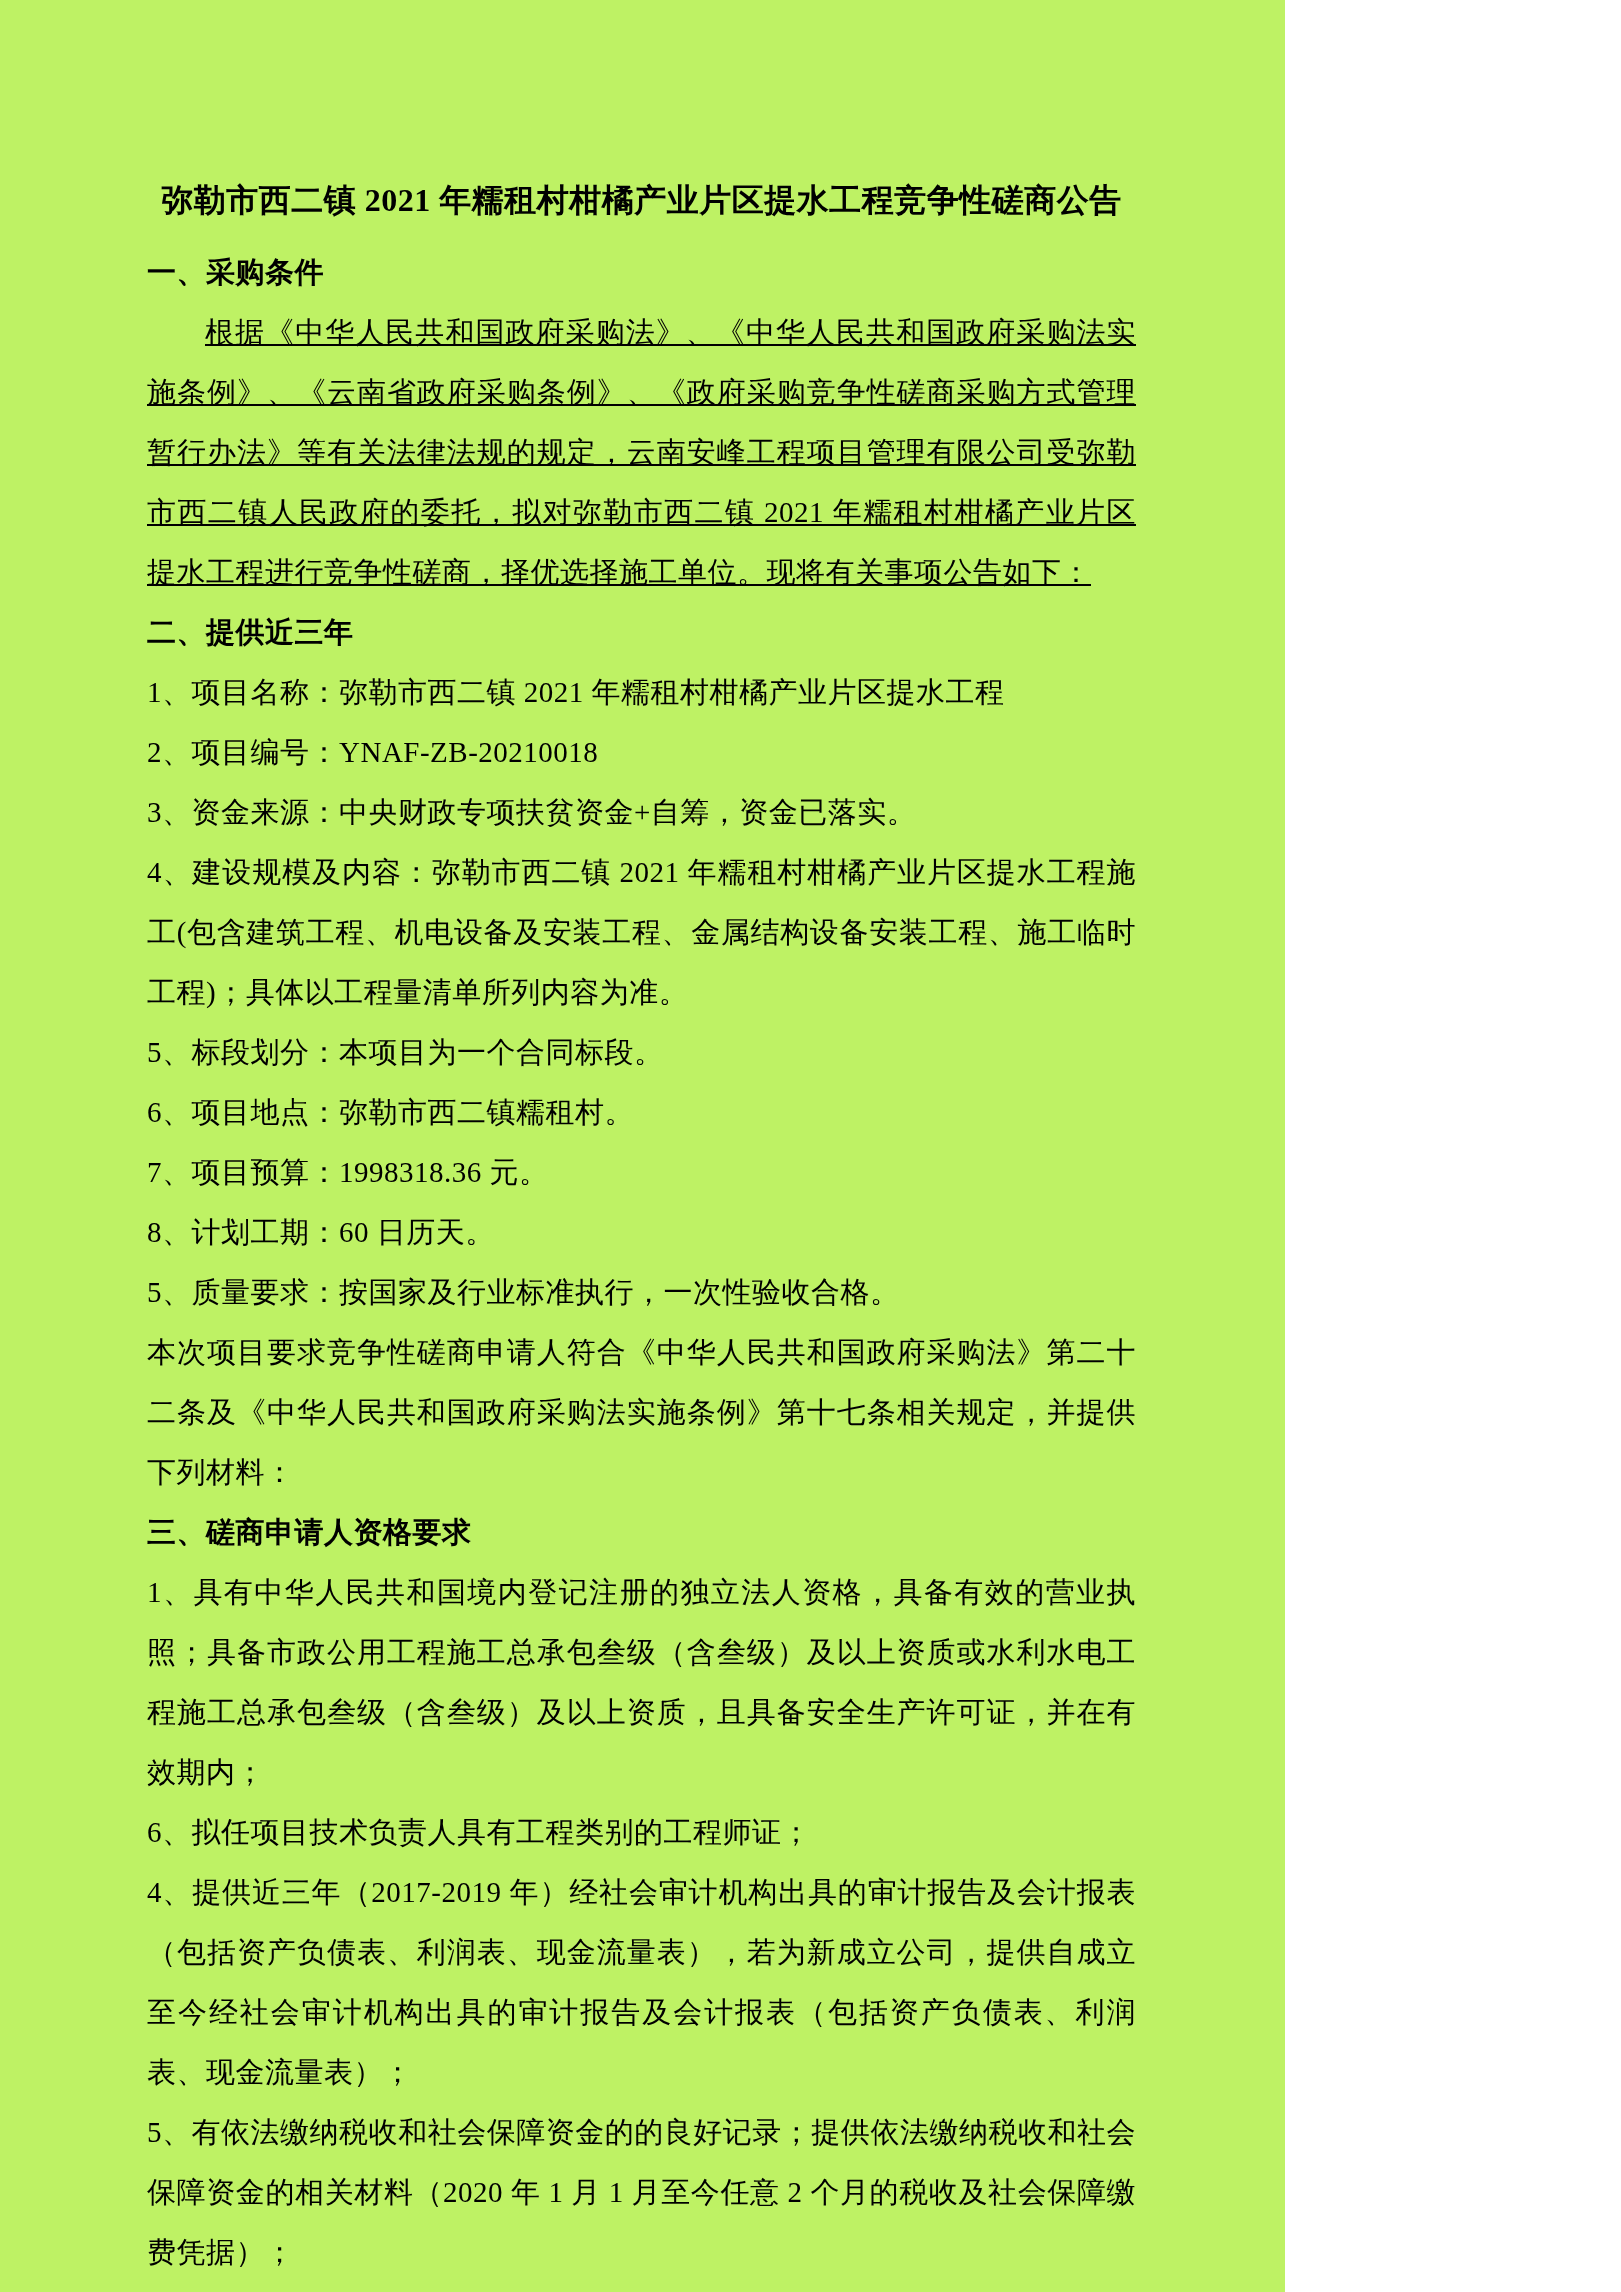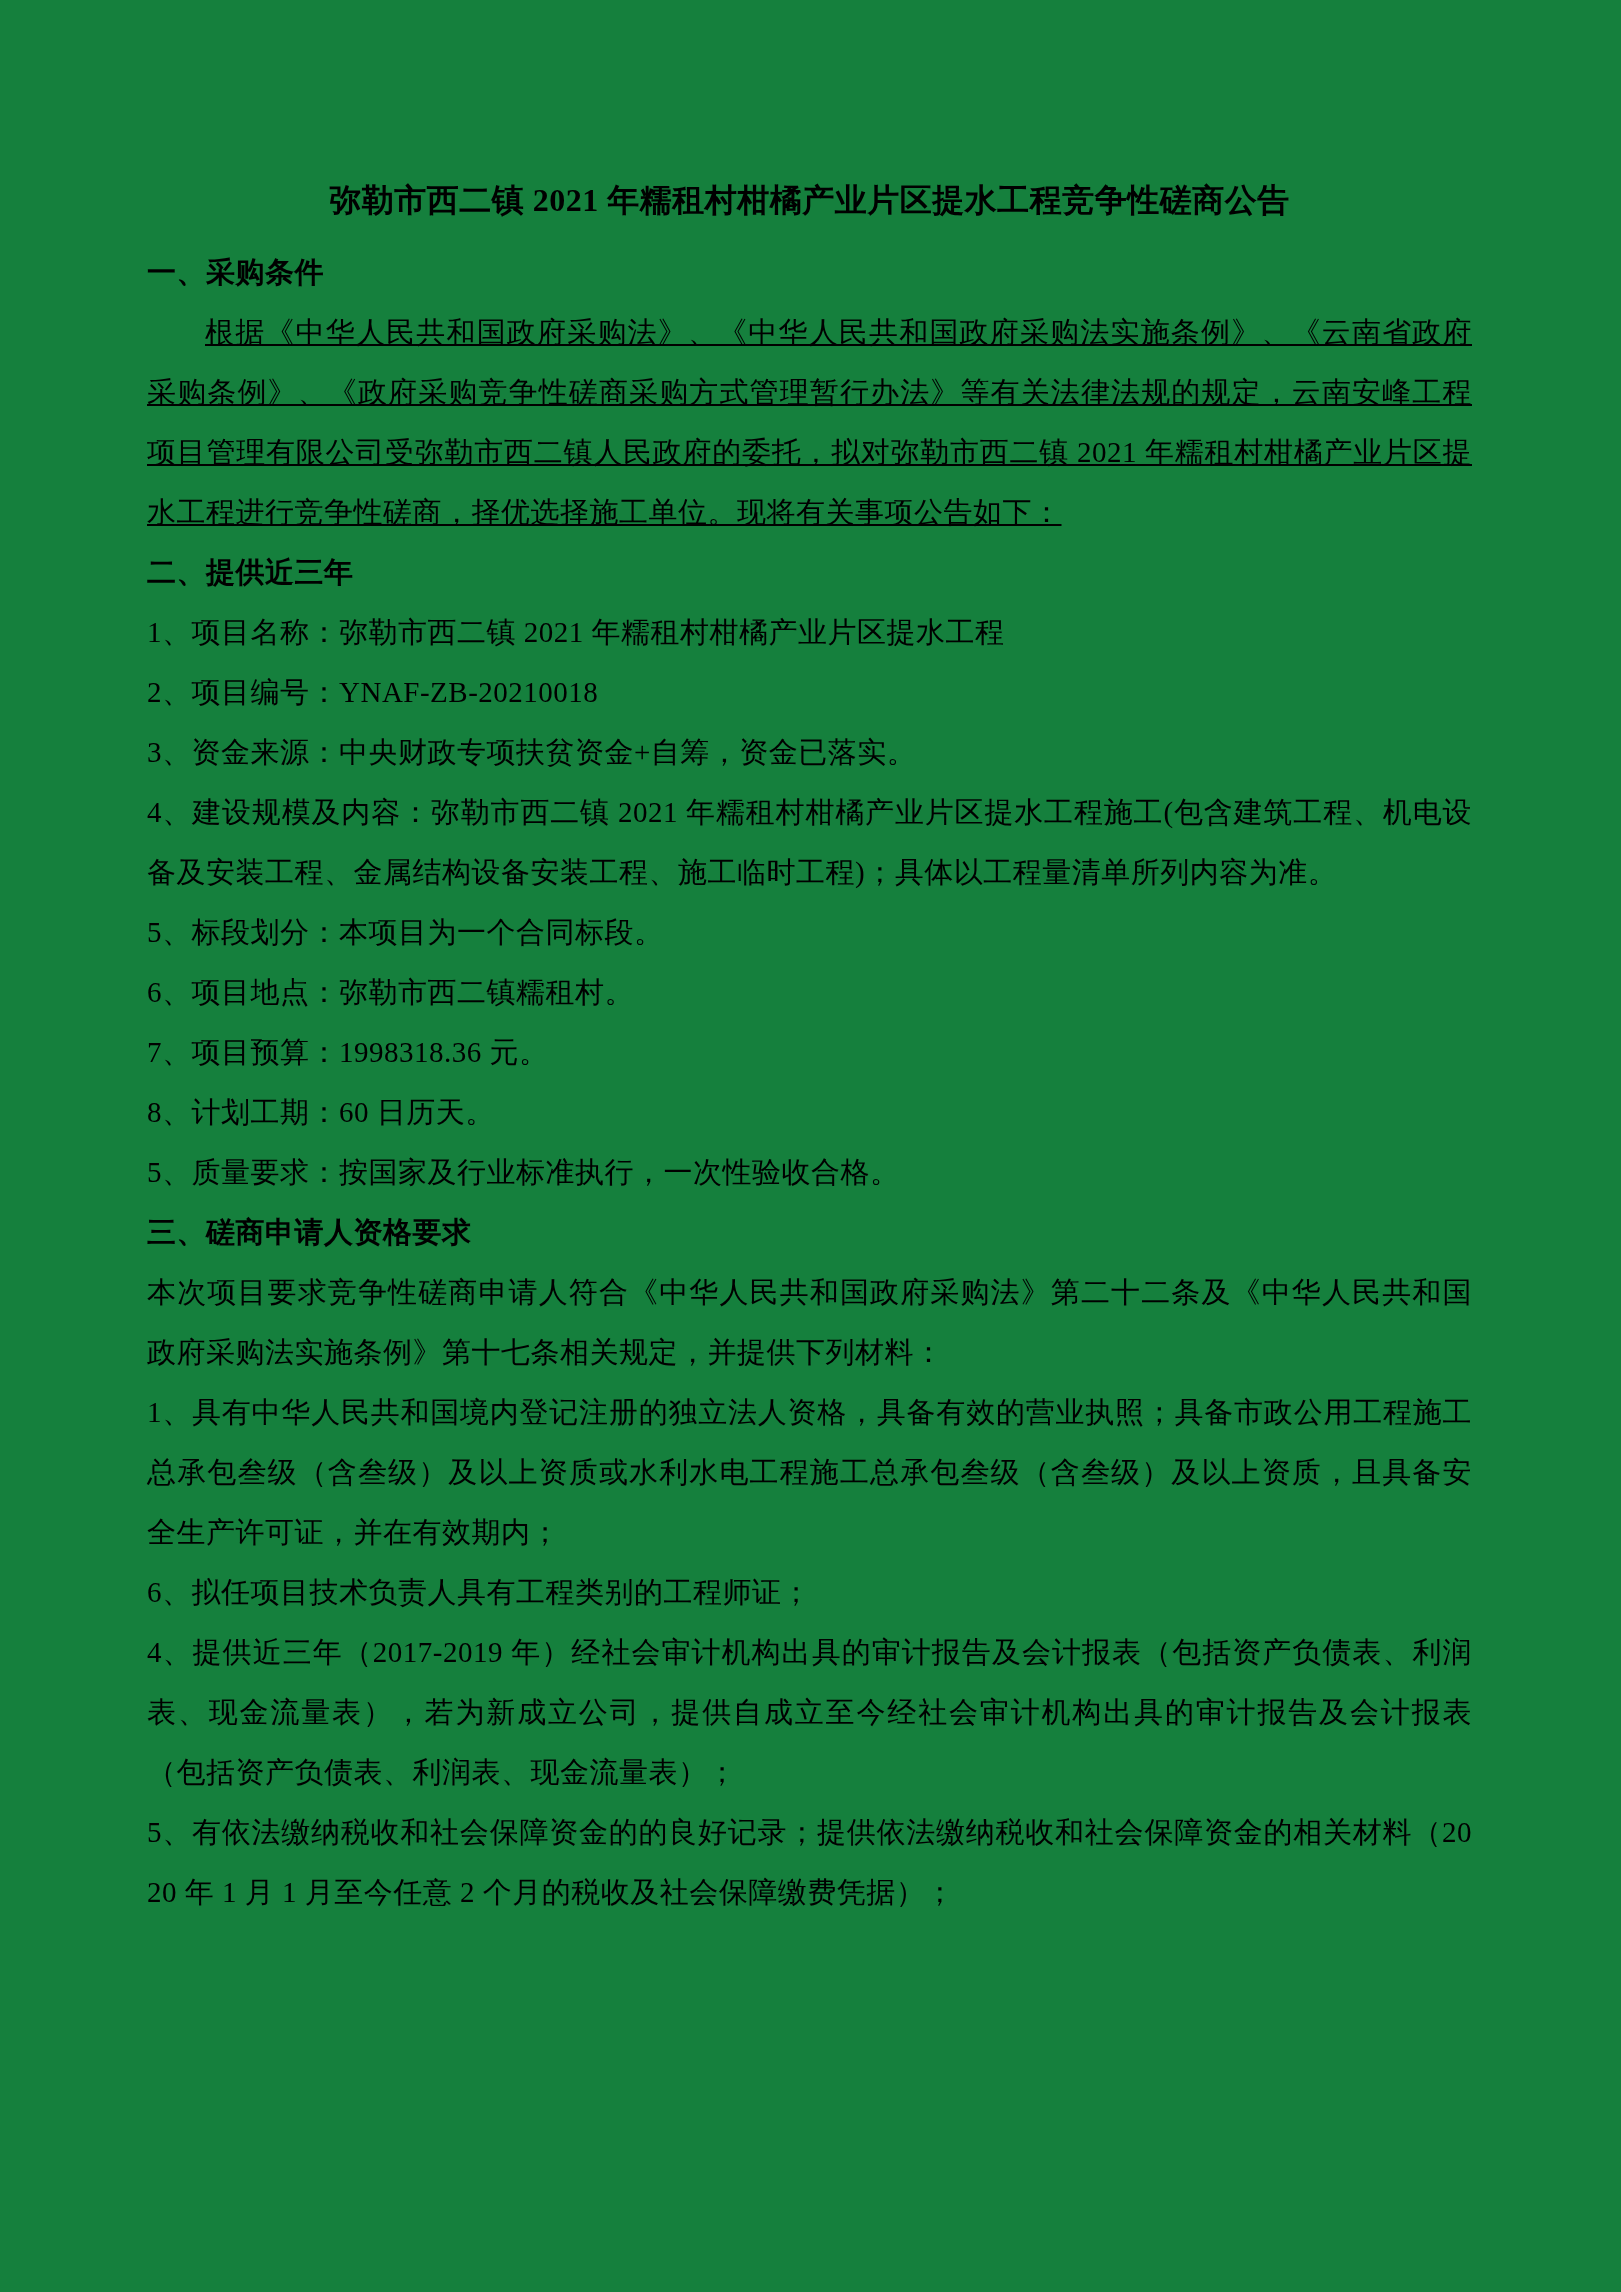--- a/index.html
+++ b/index.html
@@ -2,23 +2,23 @@
 <html><head>
 <meta charset="utf-8">
 <style>
   html, body {
     margin: 0;
     padding: 0;
     background: #ffffff;
   }
   .page {
     position: relative;
-    width: 1621px;
+    width: 1285px;
     height: 2293px;
-    background: #15803d;
+    background: #bef264;
     color: #000000;
     font-family: "Liberation Serif", "DejaVu Serif", serif;
     overflow: hidden;
     box-sizing: border-box;
   }
   .doc {
     position: absolute;
     left: 147px;
     right: 149px;
     top: 169px;
@@ -61,21 +61,21 @@
     <div class="block b-h">二、提供近三年</div>
     <div class="block b-li">1、项目名称：弥勒市西二镇 2021 年糯租村柑橘产业片区提水工程</div>
     <div class="block b-li">2、项目编号：YNAF-ZB-20210018</div>
     <div class="block b-li">3、资金来源：中央财政专项扶贫资金+自筹，资金已落实。</div>
     <div class="block b-li">4、建设规模及内容：弥勒市西二镇 2021 年糯租村柑橘产业片区提水工程施工(包含建筑工程、机电设备及安装工程、金属结构设备安装工程、施工临时工程)；具体以工程量清单所列内容为准。</div>
     <div class="block b-li">5、标段划分：本项目为一个合同标段。</div>
     <div class="block b-li">6、项目地点：弥勒市西二镇糯租村。</div>
     <div class="block b-li">7、项目预算：1998318.36 元。</div>
     <div class="block b-li">8、计划工期：60 日历天。</div>
     <div class="block b-li">5、质量要求：按国家及行业标准执行，一次性验收合格。</div>
+    <div class="block b-p">本次项目要求竞争性磋商申请人符合《中华人民共和国政府采购法》第二十二条及《中华人民共和国政府采购法实施条例》第十七条相关规定，并提供下列材料：</div>
     <div class="block b-h">三、磋商申请人资格要求</div>
-    <div class="block b-p">本次项目要求竞争性磋商申请人符合《中华人民共和国政府采购法》第二十二条及《中华人民共和国政府采购法实施条例》第十七条相关规定，并提供下列材料：</div>
     <div class="block b-li">1、具有中华人民共和国境内登记注册的独立法人资格，具备有效的营业执照；具备市政公用工程施工总承包叁级（含叁级）及以上资质或水利水电工程施工总承包叁级（含叁级）及以上资质，且具备安全生产许可证，并在有效期内；</div>
     <div class="block b-li">6、拟任项目技术负责人具有工程类别的工程师证；</div>
     <div class="block b-li">4、提供近三年（2017-2019 年）经社会审计机构出具的审计报告及会计报表（包括资产负债表、利润表、现金流量表），若为新成立公司，提供自成立至今经社会审计机构出具的审计报告及会计报表（包括资产负债表、利润表、现金流量表）；</div>
     <div class="block b-li">5、有依法缴纳税收和社会保障资金的的良好记录；提供依法缴纳税收和社会保障资金的相关材料（2020 年 1 月 1 月至今任意 2 个月的税收及社会保障缴费凭据）；</div>
   </div>
 </div>
 
 
 </body></html>

